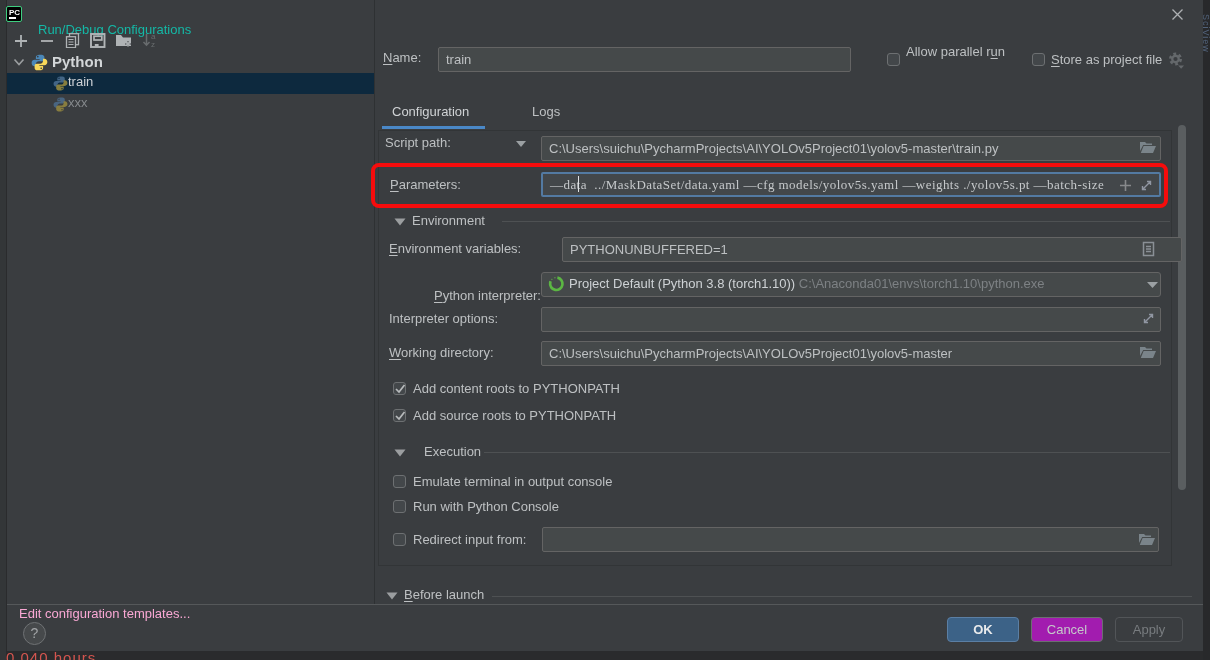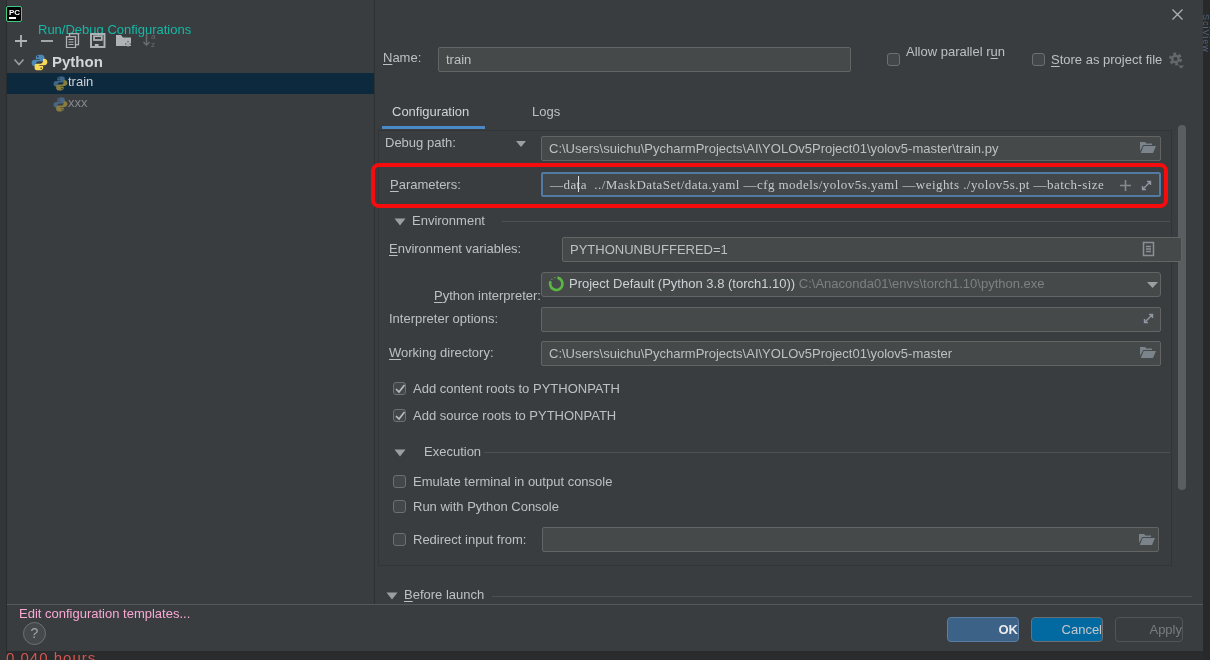--- a/index.html
+++ b/index.html
@@ -7,21 +7,21 @@
 body { position:relative; background:#2a2b2d; font-family:"Liberation Sans",sans-serif; font-size:13px; color:#bdc0c2; }
 .abs { position:absolute; }
 #dialog { position:absolute; left:7px; top:0; width:1196px; height:651px; background:#3a3d40; }
 #leftsep { position:absolute; left:374px; top:0; width:1px; height:604px; background:#2e3133; }
 .row-sel { position:absolute; left:7px; top:73px; width:367px; height:21px; background:#0d293e; }
 .treetxt { position:absolute; height:16px; line-height:16px; }
 .field { position:absolute; height:25px; background:#45494a; border:1px solid #646464; border-radius:2px; line-height:23px; padding-left:7px; color:#bdc0c2; white-space:nowrap; }
 .lbl { position:absolute; height:16px; line-height:16px; white-space:nowrap; }
 .cb { position:absolute; width:13px; height:13px; background:#43474a; border:1px solid #6d7072; border-radius:3px; }
 .hdrline { position:absolute; height:1px; background:#4e5153; }
-.btn { position:absolute; height:25px; border-radius:4px; text-align:right; line-height:23px; }
+.btn { position:absolute; height:25px; border-radius:4px; text-align:center; line-height:23px; }
 u { text-decoration:underline; text-underline-offset:2px; }
 </style>
 </head>
 <body>
 
 <div id="dialog"></div>
 <div id="leftsep"></div>
 
 <div class="abs" style="left:6px;top:6px;width:16px;height:16px;background:#000;border:1px solid #3ece80;border-radius:2px;">
   <div style="position:absolute;left:2px;top:1px;font-size:8px;font-weight:bold;color:#fff;letter-spacing:0;">PC</div>
@@ -95,21 +95,21 @@
   <polygon points="11.2,15.5 17,15.5 14.1,18.8" fill="#64686b"></polygon>
 </svg>
 
 <div class="lbl" style="left:392px;top:104px;color:#d0d3d5;">Configuration</div>
 <div class="lbl" style="left:496px;top:104px;margin-left:36px;">Logs</div>
 <div class="abs" style="left:382px;top:126px;width:103px;height:3px;background:#4a88c7;"></div>
 
 <div class="abs" style="left:378px;top:130px;width:794px;height:436px;border:1px solid #323537;"></div>
 <div class="abs" style="left:1178px;top:125px;width:8px;height:365px;background:#5a5e60;border-radius:4px;"></div>
 
-<div class="lbl" style="left:385px;top:135px;">Debug path:</div>
+<div class="lbl" style="left:385px;top:135px;">Script path:</div>
 <svg class="abs" style="left:515px;top:140px;" width="12" height="8">
     <polygon points="1,1 11,1 6,7" fill="#9ba0a3"></polygon>
   </svg>
 <div class="field" style="left:541px;top:136px;width:620px;">C:\Users\suichu\PycharmProjects\AI\YOLOv5Project01\yolov5-master\train.py</div>
 <svg class="abs" style="left:1139px;top:141px;" width="18" height="13">
   <path d="M1 1h5l1.5 1.5H13V4H4.2L1 10z" fill="#7a848a"></path>
   <path d="M4.6 5h12.4L14 12H1.8z" fill="#7a848a"></path>
 </svg>
 
 <div class="abs" style="left:371px;top:163px;width:797px;height:45px;border:4px solid #f60c0c;border-radius:8px;"></div>
@@ -191,21 +191,21 @@
 
 <svg class="abs" style="left:386px;top:592px;" width="12" height="8">
     <polygon points="0.5,0.5 11.5,0.5 6,7.5" fill="#9b9ea0"></polygon>
   </svg>
 <div class="lbl" style="left:404px;top:587px;"><u>B</u>efore launch</div>
 <div class="hdrline" style="left:492px;top:596px;width:700px;"></div>
 
 <div class="abs" style="left:7px;top:604px;width:1196px;height:1px;background:#55585a;"></div>
 <div class="abs" style="left:23px;top:622px;width:23px;height:23px;border-radius:50%;background:#46494b;border:1px solid #6f7274;color:#a2a5a7;text-align:center;line-height:21px;font-size:14px;">?</div>
 <div class="btn" style="left:947px;top:617px;width:72px;background:#3c6287;border:1px solid #5b7fa4;color:#e8eaec;font-weight:bold;">OK</div>
-<div class="btn" style="left:1031px;top:617px;width:72px;background:#0369a1;border:1px solid #6c6f71;color:#c5c8ca;">Cancel</div>
+<div class="btn" style="left:1031px;top:617px;width:72px;background:#a21caf;border:1px solid #6c6f71;color:#c5c8ca;">Cancel</div>
 <div class="btn" style="left:1115px;top:617px;width:68px;background:#3a3d40;border:1px solid #525558;color:#787c7f;">Apply</div>
 
 <div class="abs" style="left:1203px;top:0;width:7px;height:660px;background:#28292b;"></div>
 <div class="abs" style="left:1203px;top:14px;width:8px;height:60px;color:#51627a;font-size:9px;writing-mode:vertical-rl;letter-spacing:1px;">SciView</div>
 
 <div class="abs" style="left:0;top:651px;width:1203px;height:9px;background:#2a2b2d;"></div>
 <div class="abs" style="left:6px;top:649px;color:#d4554f;font-size:15px;letter-spacing:1px;">0.040 hours</div>
 <div class="abs" style="left:0;top:0;width:6px;height:660px;background:#333638;"></div>
 
 </body></html>

